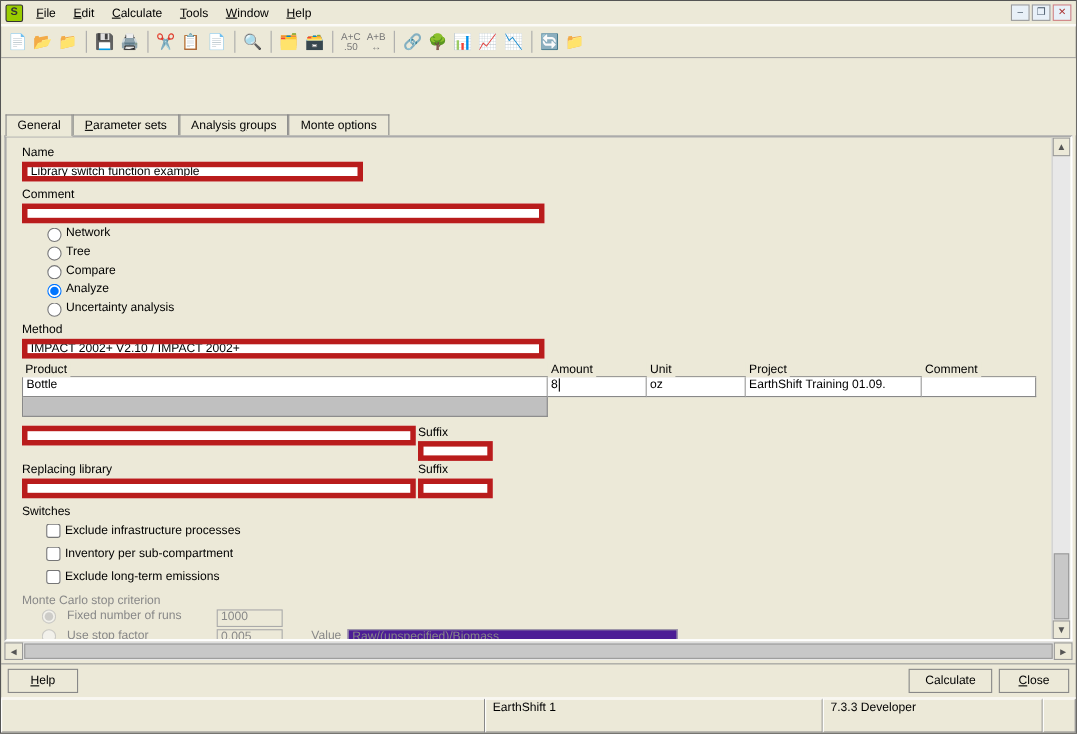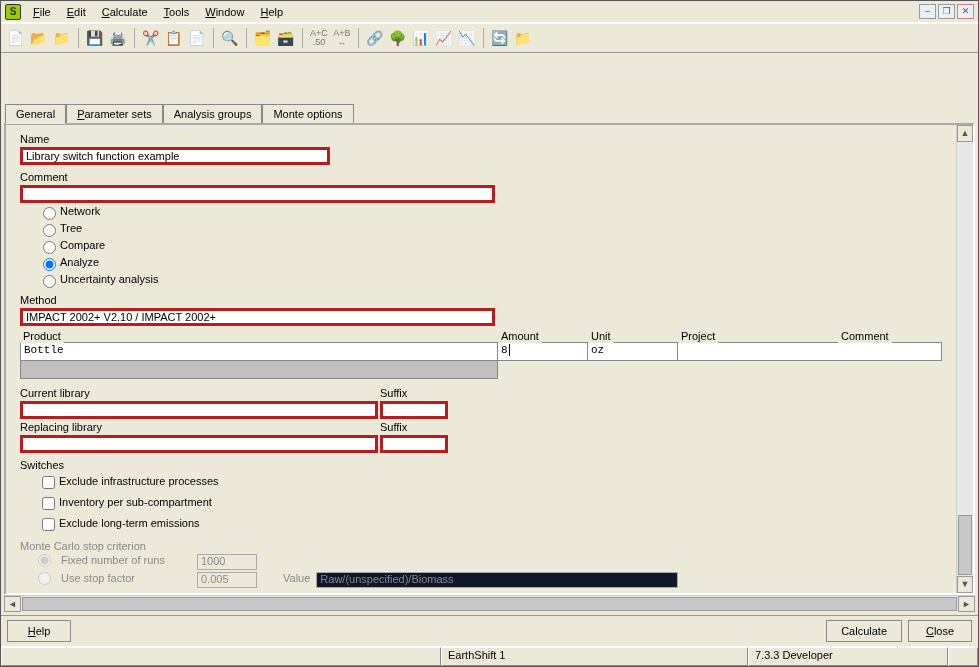--- a/index.html
+++ b/index.html
@@ -158,21 +158,21 @@
     width:17px;
     background:#ece9d8;
     border:1px solid #999;
     text-align:center;
     font-size:9px;
     line-height:15px;
     color:#555;
   }
   .field-label { margin-bottom: 2px; display: block; }
   .text-input {
-    border: 3px solid #b91c1c;
+    border: 5px solid #b91c1c;
     background: #fff;
     font-size: 11px;
     font-family: inherit;
     padding: 1px 3px;
     height: 18px;
   }
   .radio-row { margin: 1px 0 1px 18px;}
   .radio-row input { margin-right: 4px; vertical-align: middle;}
   .check-row { margin: 2px 0 2px 18px;}
   .check-row input { margin-right: 4px; vertical-align: middle;}
@@ -180,21 +180,20 @@
     padding: 1px 3px;
     background:#ece9d8;
   }
   .grid-cell {
     border: 1px solid #888;
     border-top:none;
     border-left:none;
     background:#fff;
     padding: 1px 3px;
     height:18px;
-    font-family:Liberation Mono, monospace;
   }
   .grid-below {
     height:18px;
     background:#c0c0c0;
     border-right:1px solid #888;
     border-bottom:1px solid #888;
   }
   .two-col { display:flex; gap:0; }
   .section-label { margin-top:6px; display:block;}
   .disabled-label { color:#888; }
@@ -202,23 +201,23 @@
   .mc-row input[type=radio] { margin:0 4px 0 0; }
   .num-box {
     width:60px; height:16px;
     border:1px solid #aaa;
     background:#ece9d8;
     padding:0 3px;
     color:#888;
     font-size:11px;
   }
   .val-box {
-    width:362px; height:16px;
+    width:300px; height:16px;
     border:1px solid #aaa;
-    background:#0f172a;
+    background:#4c1d95;
     padding:0 3px;
     color:#888;
     font-size:11px;
   }
   .bottom-bar {
     display:flex;
     align-items:center;
     padding:4px 6px;
     gap:6px;
     border-top:1px solid #999;
@@ -228,21 +227,21 @@
     height:22px;
     border:1px solid #888;
     background:#ece9d8;
     padding:2px 14px;
     font:inherit;
     cursor:default;
   }
   .btn u { text-decoration: underline; }
   .statusbar {
     display:flex;
-    height:20px;
+    height:32px;
     border-top:1px solid #fff;
   }
   .status-cell {
     border:1px solid #888;
     border-top-color:#fff;
     border-left-color:#fff;
     flex:1;
     padding:1px 6px;
     background:#ece9d8;
   }
@@ -333,31 +332,31 @@
           <div style="width:478px"><span class="grid-hdr">Product</span></div>
           <div style="width:90px"><span class="grid-hdr">Amount</span></div>
           <div style="width:90px"><span class="grid-hdr">Unit</span></div>
           <div style="width:160px"><span class="grid-hdr">Project</span></div>
           <div style="flex:1"><span class="grid-hdr">Comment</span></div>
         </div>
         <div style="display:flex;border-left:1px solid #888;border-top:1px solid #888;">
           <div class="grid-cell" style="width:477px">Bottle</div>
           <div class="grid-cell" style="width:90px"><span>8</span><span style="border-left:1px solid #000;margin-left:1px"></span></div>
           <div class="grid-cell" style="width:90px">oz</div>
+          <div class="grid-cell" style="width:160px">EarthShift Training 01.09.</div>
           <div class="grid-cell" style="flex:1"></div>
         </div>
         <div style="display:flex;border-left:1px solid #888;">
           <div class="grid-below" style="width:477px"></div>
         </div>
       </div>
 
       
       <div class="two-col" style="margin-top:8px">
         <div style="width:360px">
-          <span class="field-label">Current library</span>
           <input class="text-input" style="width: 358px;" value="">
         </div>
         <div style="width:70px">
           <span class="field-label">Suffix</span>
           <input class="text-input" style="width: 68px;" value="">
         </div>
       </div>
       <div class="two-col" style="margin-top:2px">
         <div style="width:360px">
           <span class="field-label">Replacing library</span>

